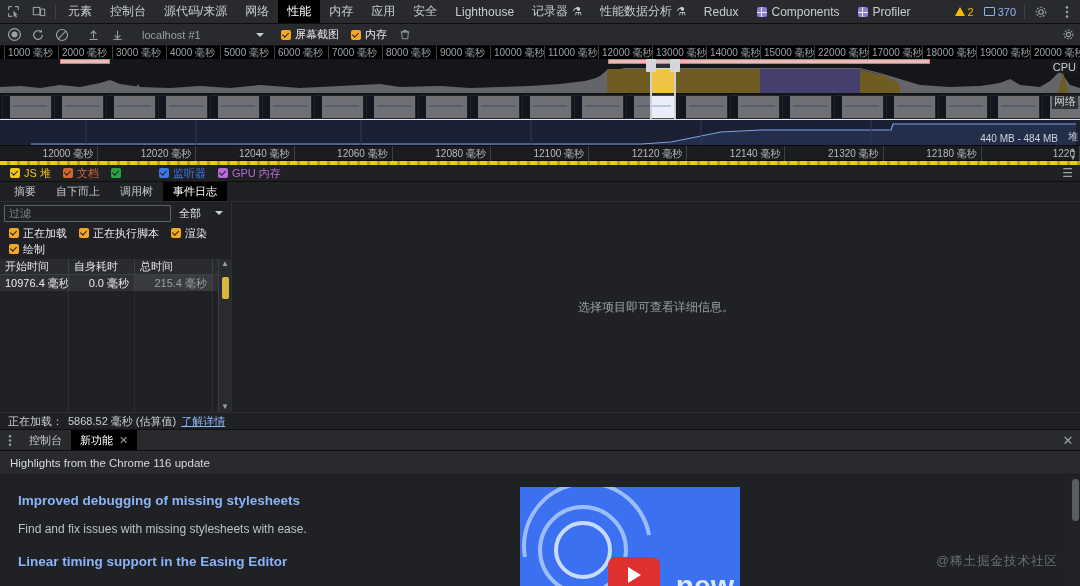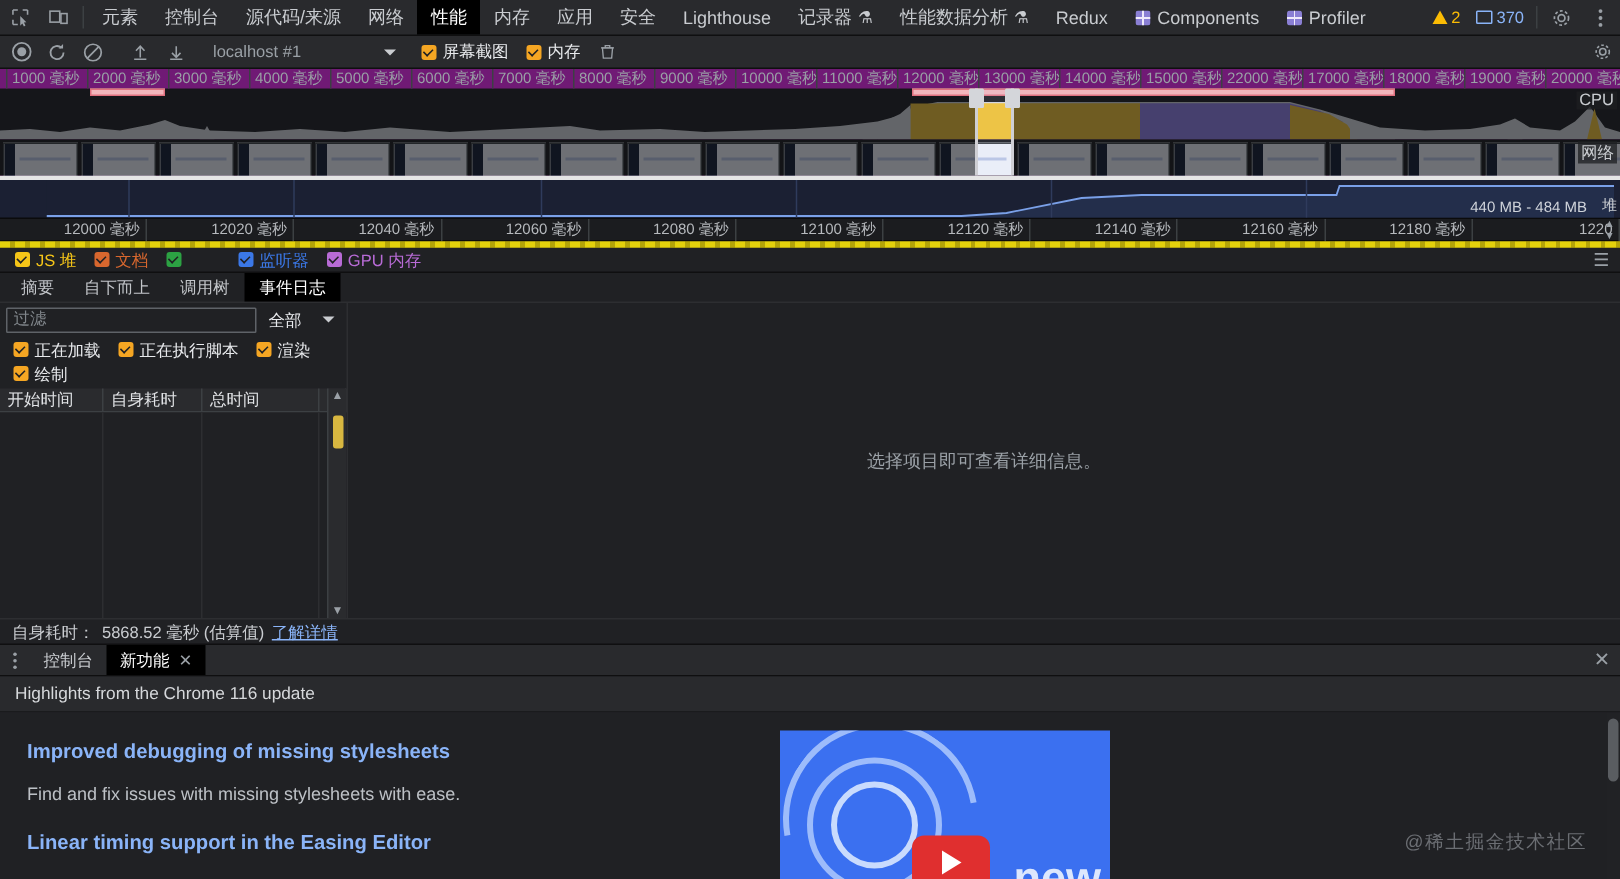--- a/index.html
+++ b/index.html
@@ -66,22 +66,22 @@
     flex:0 0 10px;
   }
   .cbox::after{
     content:""; width:5px;height:2.5px;border-left:1.6px solid #202124;
     border-bottom:1.6px solid #202124; transform:rotate(-45deg) translate(0px,-1px);
   }
   .gear-right{ margin-left:auto; }
 
   
   .overview{
-    position:relative; background:#701a75; flex:0 0 74px; height:74px;
-    border-bottom:3px solid #e5e5e5; overflow:hidden;
+    position:relative; background:#000000; flex:0 0 74px; height:74px;
+    border-bottom:1px solid #e5e5e5; overflow:hidden;
   }
   .ovruler{
     position:absolute; top:0; left:0; right:0; height:13px; z-index:4;
     pointer-events:none;
   }
   .ovruler .tk{
     position:absolute; top:0; font-size:10px; color:#9aa0a6;
     padding-left:3px; border-left:1px solid #3c4043; height:13px; line-height:13px;
     white-space:nowrap;
   }
@@ -499,21 +499,21 @@
       <line x1="670" y1="0" x2="670" y2="26" stroke="#2f3b5c" stroke-width="1"></line>
       <line x1="840" y1="0" x2="840" y2="26" stroke="#2f3b5c" stroke-width="1"></line>
     </svg>
     <div class="memlbl">440 MB - 484 MB</div>
     <div class="heaplbl">堆</div>
   </div>
 
   <div class="detruler" id="detruler">
       <div class="tk" style="left: 981.818px; width: 98.1818px;">1220</div>
       <div class="tk" style="left: 883.636px; width: 98.1818px;">12180 毫秒</div>
-      <div class="tk" style="left: 785.455px; width: 98.1818px;">12160 毫秒</div>
+      <div class="tk" style="left: 785.455px; width: 98.1818px;">21320 毫秒</div>
       <div class="tk" style="left: 687.273px; width: 98.1818px;">12140 毫秒</div>
       <div class="tk" style="left: 589.091px; width: 98.1818px;">12120 毫秒</div>
       <div class="tk" style="left: 490.909px; width: 98.1818px;">12100 毫秒</div>
       <div class="tk" style="left: 392.727px; width: 98.1818px;">12080 毫秒</div>
       <div class="tk" style="left: 294.545px; width: 98.1818px;">12060 毫秒</div>
       <div class="tk" style="left: 196.364px; width: 98.1818px;">12040 毫秒</div>
       <div class="tk" style="left: 98.1818px; width: 98.1818px;">12020 毫秒</div>
       <div class="tk" style="left: 0px; width: 98.1818px;">12000 毫秒</div>
     <div style="position:absolute;right:2px;top:0;width:10px;height:15px;display:flex;flex-direction:column;align-items:center;justify-content:space-between;">
       <span style="font-size:7px;color:#9aa0a6;line-height:7px;">▲</span>
@@ -599,41 +599,47 @@
                 <span>自身耗时</span>
               </div>
             <div class="th c3">
                 <span>总时间</span>
               </div>
             <div class="th c4">
               <span>类</span>
               <span class="sortarr">▲</span>
             </div>
           </div>
+          <div class="trow">
+            <div class="td c1">10976.4 毫秒</div>
+            <div class="td c2">0.0 毫秒</div>
+            <div class="td c3">215.4 毫秒</div>
+            <div class="td c4">▸</div>
+          </div>
           <div class="gridfill">
             <div class="gcol c1"></div>
             <div class="gcol c2"></div>
             <div class="gcol c3"></div>
             <div style="flex:1 1 auto;"></div>
           </div>
           <div class="vscroll" style="position:absolute;right:0;top:0;bottom:0;">
             <span class="ar">▲</span>
             <div style="position:absolute;top:18px;left:3px;width:7px;height:22px;background:#d8b740;border-radius:2px;"></div>
             <span class="ar">▼</span>
           </div>
         </div>
       </div>
 
       <div class="rightcol">
         <div class="placeholder">选择项目即可查看详细信息。</div>
       </div>
     </div>
 
     <div class="statusbar">
-      <span>自身耗时：</span>
+      <span>正在加载：</span>
       <span>5868.52 毫秒 (估算值)</span>
       <a>了解详情</a>
     </div>
   </div>
 
   <div class="drawer">
     <div class="drawertabs">
       <div class="kebab">
         <svg width="4" height="13" viewBox="0 0 4 13">
             <circle cx="2" cy="2.2" r="1.2" fill="#9aa0a6"></circle>

